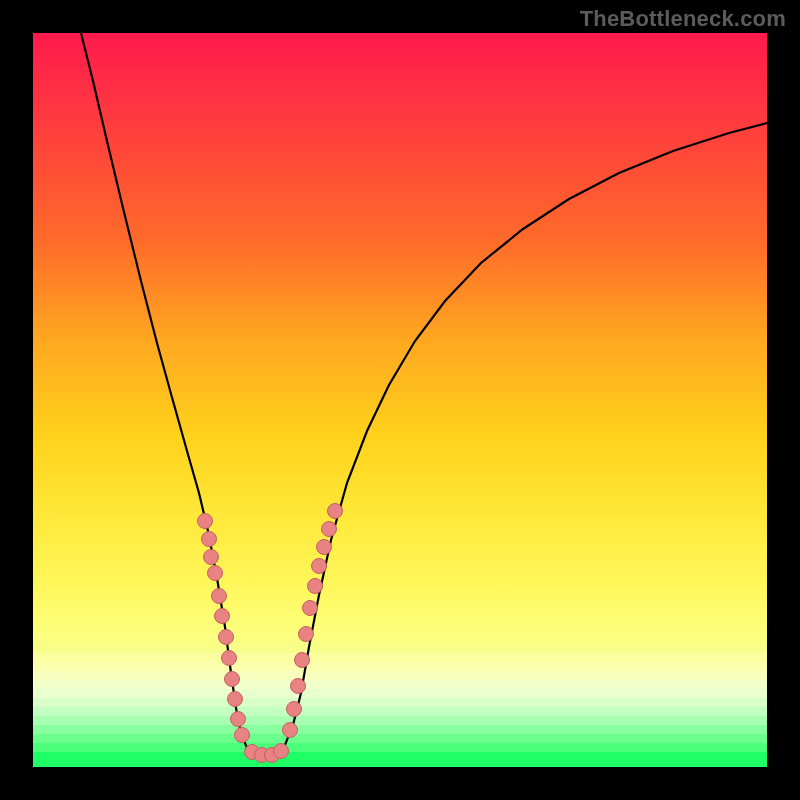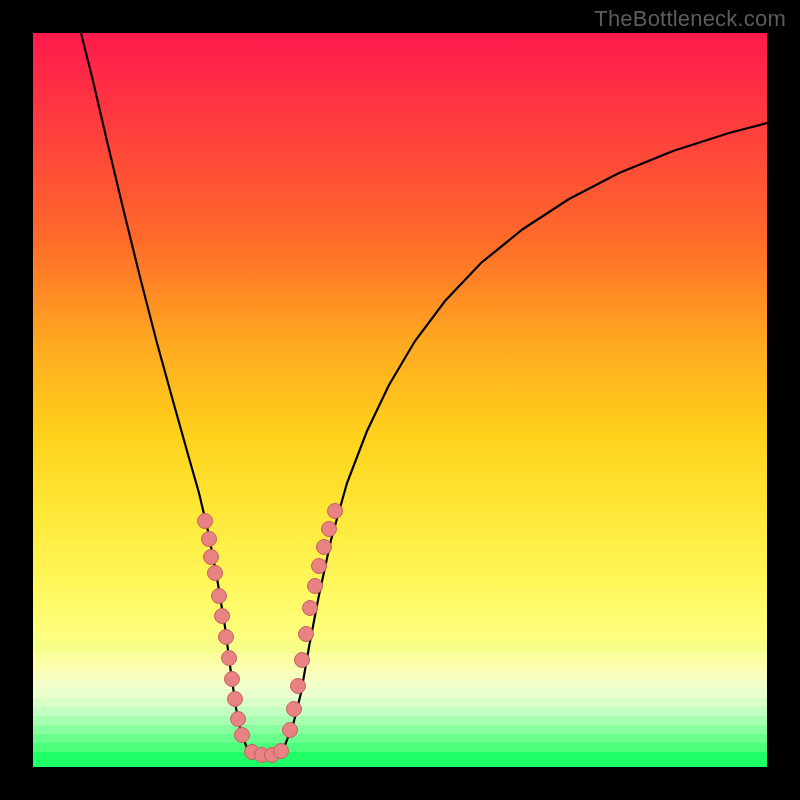--- a/index.html
+++ b/index.html
@@ -41,21 +41,21 @@
     position: absolute;
     left: 0;
     width: 100%;
   }
   .watermark {
     position: absolute;
     top: 6px;
     right: 14px;
     font-family: Arial, Helvetica, sans-serif;
     font-size: 22px;
-    font-weight: 400;
+    font-weight: 700;
     color: #5c5c5c;
     letter-spacing: 0.2px;
   }
   svg.curve {
     position: absolute;
     left: 0;
     top: 0;
     width: 734px;
     height: 734px;
     overflow: visible;

